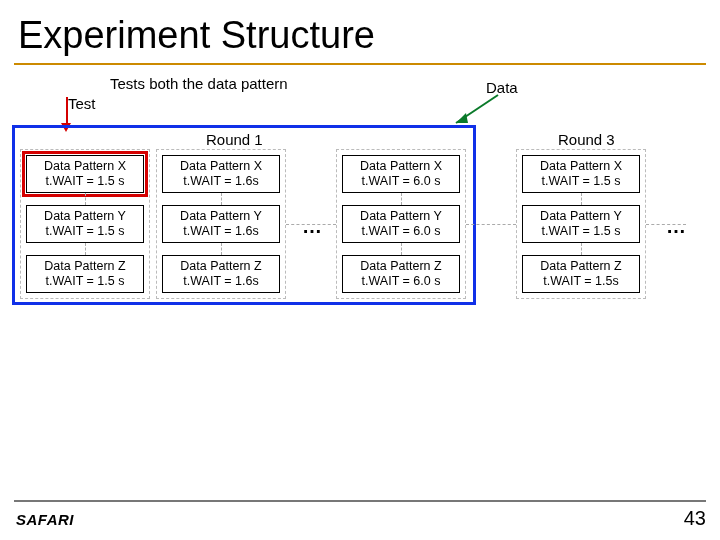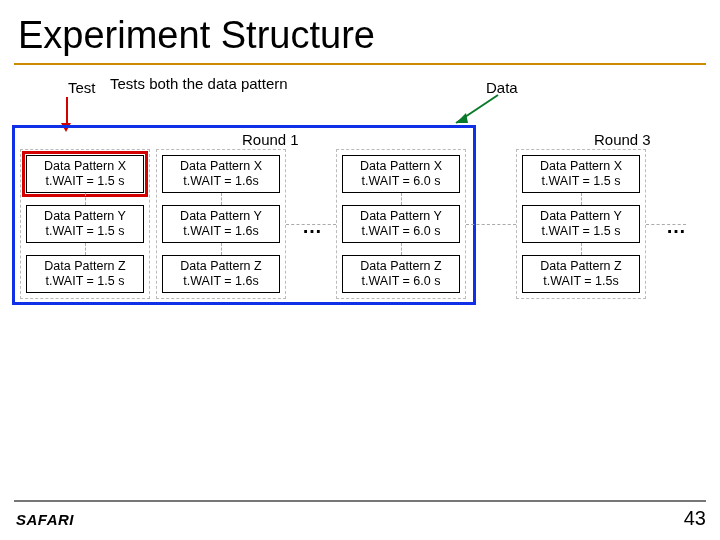--- a/index.html
+++ b/index.html
@@ -15,30 +15,30 @@
   }
   .title-rule {
     margin: 0 14px 10px 14px;
     border: none; border-top: 2px solid #cc8a00;
   }
   .labels-row {
     display: flex; align-items: flex-start;
     padding: 0 18px 2px 18px;
     font-size: 15px; position: relative; height: 44px;
   }
-  .lbl-test { position: absolute; left: 68px; top: 4px; }
+  .lbl-test { position: absolute; left: 68px; top: 20px; }
   .lbl-desc { position: absolute; left: 110px; top: 0; text-align: center; line-height: 1.15; }
   .lbl-round { position: absolute; left: 486px; top: 4px; }
 
   .diagram {
     position: relative; height: 210px;
     margin: 0 6px;
   }
   .round-title {
-    position: absolute; font-size: 15px; font-weight: 400; margin-left: 36px;
+    position: absolute; font-size: 15px; font-weight: 400;
   }
   .cell {
     position: absolute; border: 1px solid #000;
     font-size: 12.5px; line-height: 1.2;
     display: flex; flex-direction: column;
     align-items: center; justify-content: center;
     background: #fff; text-align: center;
     padding: 2px 2px;
   }
   .ellipsis {

